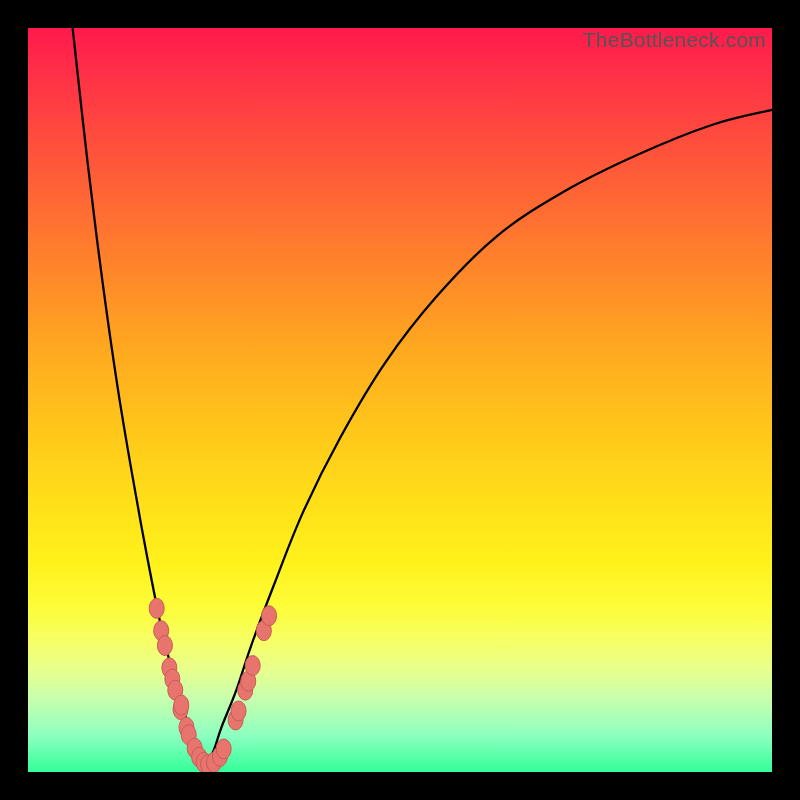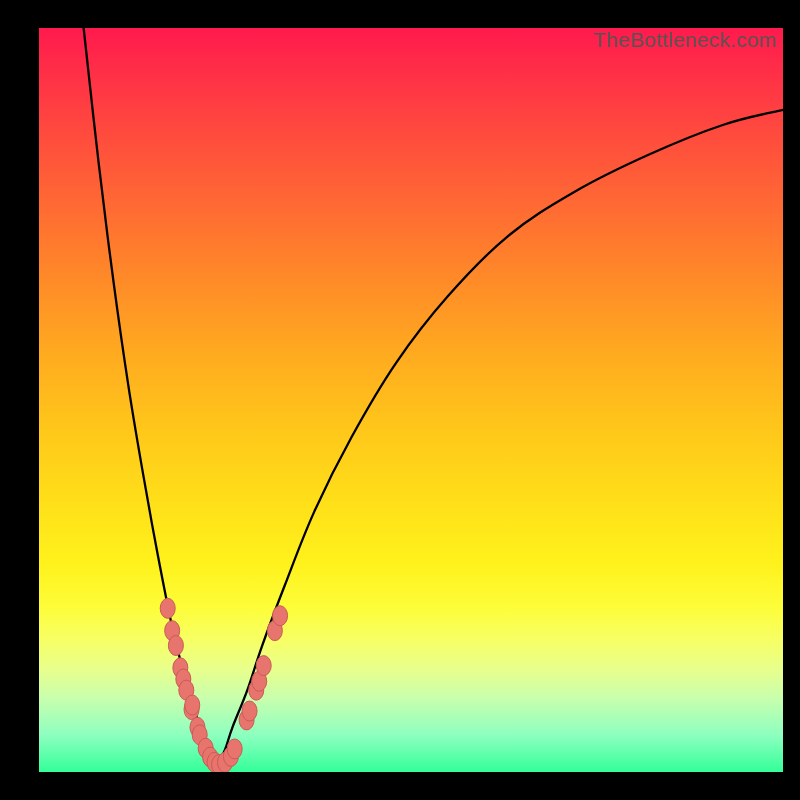--- a/index.html
+++ b/index.html
@@ -35,21 +35,20 @@
       #ffc71a 54%,
       #ffe019 64%,
       #fff21c 72%,
       #fdfd3a 78%,
       #f7ff62 82%,
       #e9ff8a 86%,
       #c9ffad 90%,
       #8effc0 95%,
       #33ff99 100%);
     overflow: hidden;
-    margin-left: 11px;
   }
   .watermark {
     position: absolute;
     top: 0;
     right: 6px;
     color: #545454;
     font-size: 21px;
     font-weight: 500;
     letter-spacing: 0.2px;
     user-select: none;

